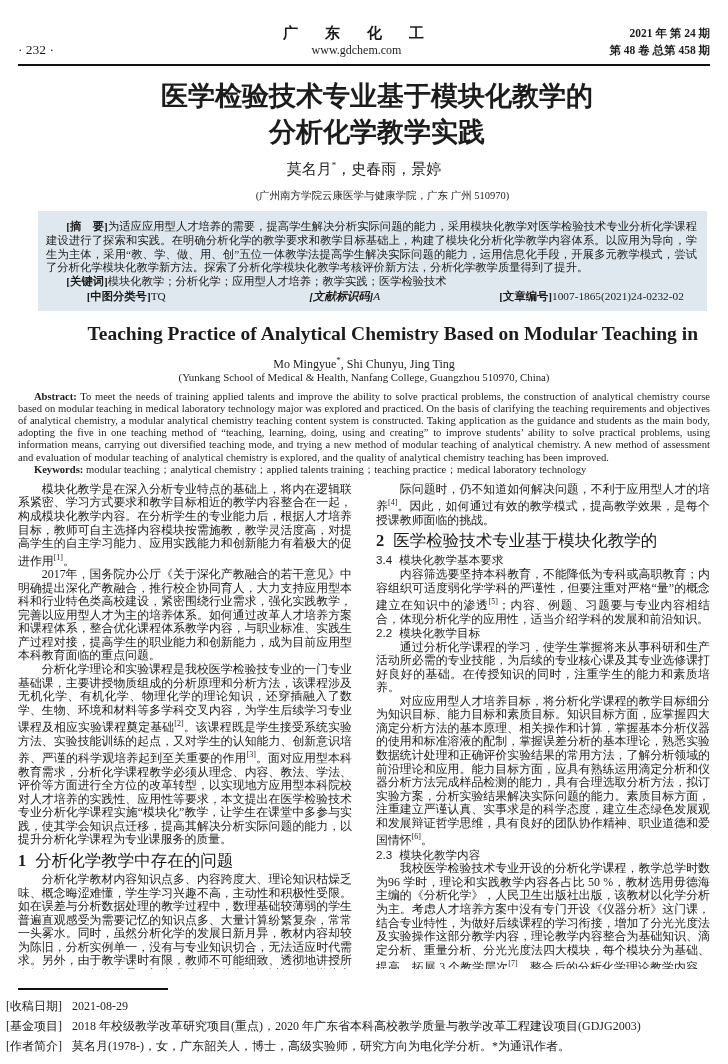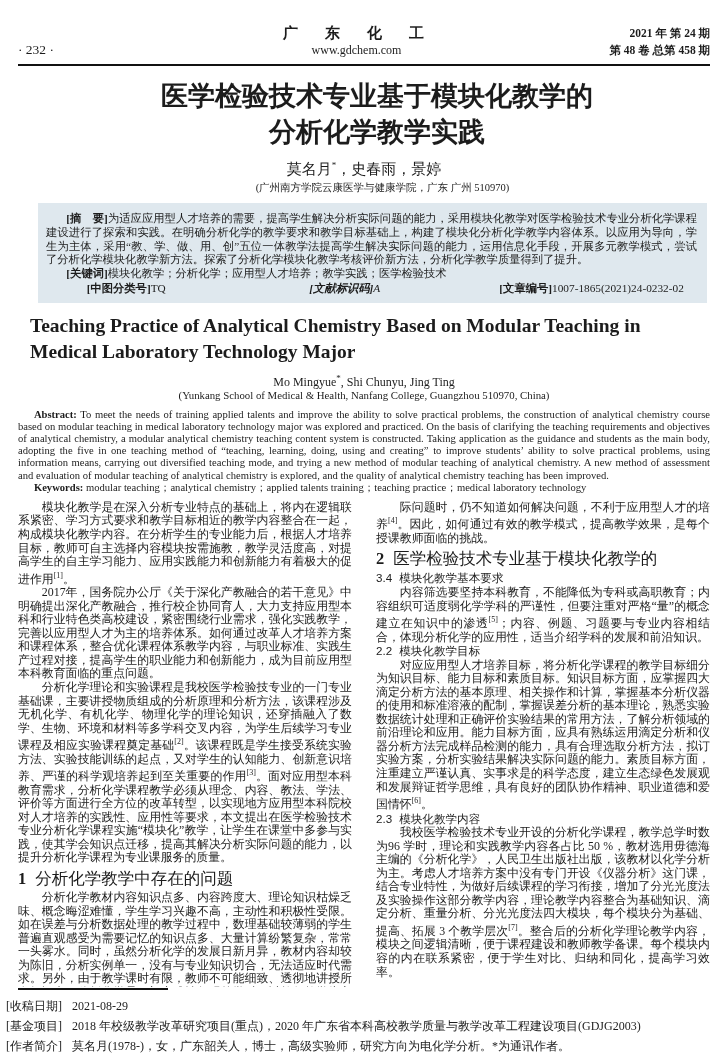--- a/index.html
+++ b/index.html
@@ -14,34 +14,34 @@
   .jh-left  { width:150px; font-size:13.5px; padding-bottom:1px; }
   .jh-center{ flex:1; text-align:center; }
   .jh-name  { font-size:15px; font-weight:bold; letter-spacing:6px; line-height:18px; }
   .jh-url   { font-size:12px; line-height:17px; }
   .jh-right { width:165px; text-align:right; font-size:11.5px; font-weight:bold; line-height:17px; }
   .jh-rule  { margin:2px 18px 0 18px; border-top:2px solid #111; }
   
   .title-cn { margin-top:12px; text-align:center; font-size:27px; font-weight:bold; line-height:36px;padding-left:26px; }
   .authors-cn { margin-top:10px; text-align:center; font-size:15px; }
   .authors-cn sup, .authors-en sup { font-size:9px; }
-  .affil-cn { margin-top:2px; text-align:center; font-size:10.5px;padding-left:37px; }
+  .affil-cn { margin-top:10px; text-align:center; font-size:10.5px;padding-left:37px; }
   
   .abs-box {
     margin:8px 21px 0 38px; padding:9px 10px 7px 8px;
     background:#dfe8ee; font-size:11.3px; line-height:13.8px;
   }
   .abs-box p { text-align:justify; text-indent:1.8em; }
   .abs-label { font-weight:bold;margin-top:36px; }
   .abs-class { display:flex; text-indent:0; margin-top:1px; }
   .abs-class .c1 { width:243px; padding-left:1.8em; }
   .abs-class .c2 { width:190px;font-style:italic; }
   .abs-class .c3 { flex:1; }
   
-  .title-en { margin-top:10px; text-align:left; font-size:19.5px; font-weight:bold; line-height:26px; padding:0 30px; }
+  .title-en { margin-top:10px; text-align:right; font-size:19.5px; font-weight:bold; line-height:26px; padding:0 30px; }
   .authors-en { margin-top:6px; text-align:center; font-size:12px; line-height:14px; }
   .affil-en { text-align:center; font-size:10.8px; line-height:13px; }
   .abs-en { margin:7px 18px 0 18px; font-size:10.6px; line-height:12.15px; text-align:justify; }
   .abs-en p { text-indent:1.5em; }
   .abs-en .b { font-weight:bold; }
   
   .body-cols { display:flex; gap:24px; margin:7px 18px 0 18px; height:486px; overflow:hidden; }
   .col { width:346px; font-size:11.9px; line-height:13.55px; text-align:justify; }
   .col p { text-indent:2em; }
   .col sup { font-size:8px; }
@@ -91,21 +91,20 @@
     <p><span class="abs-label">[关键词]</span><span>模块化教学；分析化学；应用型人才培养；教学实践；医学检验技术</span></p>
     <p class="abs-class">
       <span class="c1"><span class="abs-label">[中图分类号]</span><span>TQ</span></span>
       <span class="c2"><span class="abs-label">[文献标识码]</span><span>A</span></span>
       <span class="c3"><span class="abs-label">[文章编号]</span><span>1007-1865(2021)24-0232-02</span></span>
     </p>
   </div>
 
   <div class="title-en">
     <div>Teaching Practice of Analytical Chemistry Based on Modular Teaching in</div>
-    <div>Medical Laboratory Technology Major</div>
   </div>
   <div class="authors-en"><span>Mo Mingyue</span><sup>*</sup><span>, Shi Chunyu, Jing Ting</span></div>
   <div class="affil-en">(Yunkang School of Medical &amp; Health, Nanfang College, Guangzhou 510970, China)</div>
 
   <div class="abs-en">
     <p><span class="b">Abstract:</span><span> To meet the needs of training applied talents and improve the ability to solve practical problems, the construction of analytical chemistry course based on modular teaching in medical laboratory technology major was explored and practiced. On the basis of clarifying the teaching requirements and objectives of analytical chemistry, a modular analytical chemistry teaching content system is constructed. Taking application as the guidance and students as the main body, adopting the five in one teaching method of “teaching, learning, doing, using and creating” to improve students’ ability to solve practical problems, using information means, carrying out diversified teaching mode, and trying a new method of modular teaching of analytical chemistry. A new method of assessment and evaluation of modular teaching of analytical chemistry is explored, and the quality of analytical chemistry teaching has been improved.</span></p>
     <p><span class="b">Keywords:</span><span> modular teaching；analytical chemistry；applied talents training；teaching practice；medical laboratory technology</span></p>
   </div>
 
   <div class="body-cols">
@@ -115,20 +114,21 @@
       <p>分析化学理论和实验课程是我校医学检验技专业的一门专业基础课，主要讲授物质组成的分析原理和分析方法，该课程涉及无机化学、有机化学、物理化学的理论知识，还穿插融入了数学、生物、环境和材料等多学科交叉内容，为学生后续学习专业课程及相应实验课程奠定基础<sup>[2]</sup>。该课程既是学生接受系统实验方法、实验技能训练的起点，又对学生的认知能力、创新意识培养、严谨的科学观培养起到至关重要的作用<sup>[3]</sup>。面对应用型本科教育需求，分析化学课程教学必须从理念、内容、教法、学法、评价等方面进行全方位的改革转型，以实现地方应用型本科院校对人才培养的实践性、应用性等要求，本文提出在医学检验技术专业分析化学课程实施“模块化”教学，让学生在课堂中多参与实践，使其学会知识点迁移，提高其解决分析实际问题的能力，以提升分析化学课程为专业课服务的质量。</p>
       <h2 class="sec-h"><span class="num">1</span><span>分析化学教学中存在的问题</span></h2>
       <p>分析化学教材内容知识点多、内容跨度大、理论知识枯燥乏味、概念晦涩难懂，学生学习兴趣不高，主动性和积极性受限。如在误差与分析数据处理的教学过程中，数理基础较薄弱的学生普遍直观感受为需要记忆的知识点多、大量计算纷繁复杂，常常一头雾水。同时，虽然分析化学的发展日新月异，教材内容却较为陈旧，分析实例单一，没有与专业知识切合，无法适应时代需求。另外，由于教学课时有限，教师不可能细致、透彻地讲授所有知识点。分析化学是一门实践性很强的学科，以教师教学为主体的传统课堂教学，让学生在学习时成为了被动接受者，遇到实</p>
     </div>
     <div class="col">
       <p>际问题时，仍不知道如何解决问题，不利于应用型人才的培养<sup>[4]</sup>。因此，如何通过有效的教学模式，提高教学效果，是每个授课教师面临的挑战。</p>
       <h2 class="sec-h"><span class="num">2</span><span>医学检验技术专业基于模块化教学的</span></h2>
       <h3 class="sub-h"><span class="num">3.4</span><span>模块化教学基本要求</span></h3>
       <p>内容筛选要坚持本科教育，不能降低为专科或高职教育；内容组织可适度弱化学学科的严谨性，但要注重对严格“量”的概念建立在知识中的渗透<sup>[5]</sup>；内容、例题、习题要与专业内容相结合，体现分析化学的应用性，适当介绍学科的发展和前沿知识。</p>
       <h3 class="sub-h"><span class="num">2.2</span><span>模块化教学目标</span></h3>
+      <p>通过分析化学课程的学习，使学生掌握将来从事科研和生产活动所必需的专业技能，为后续的专业核心课及其专业选修课打好良好的基础。在传授知识的同时，注重学生的能力和素质培养。</p>
       <p>对应应用型人才培养目标，将分析化学课程的教学目标细分为知识目标、能力目标和素质目标。知识目标方面，应掌握四大滴定分析方法的基本原理、相关操作和计算，掌握基本分析仪器的使用和标准溶液的配制，掌握误差分析的基本理论，熟悉实验数据统计处理和正确评价实验结果的常用方法，了解分析领域的前沿理论和应用。能力目标方面，应具有熟练运用滴定分析和仪器分析方法完成样品检测的能力，具有合理选取分析方法，拟订实验方案，分析实验结果解决实际问题的能力。素质目标方面，注重建立严谨认真、实事求是的科学态度，建立生态绿色发展观和发展辩证哲学思维，具有良好的团队协作精神、职业道德和爱国情怀<sup>[6]</sup>。</p>
       <h3 class="sub-h"><span class="num">2.3</span><span>模块化教学内容</span></h3>
       <p>我校医学检验技术专业开设的分析化学课程，教学总学时数为96 学时，理论和实践教学内容各占比 50 %，教材选用毋德海主编的《分析化学》，人民卫生出版社出版，该教材以化学分析为主。考虑人才培养方案中没有专门开设《仪器分析》这门课，结合专业特性，为做好后续课程的学习衔接，增加了分光光度法及实验操作这部分教学内容，理论教学内容整合为基础知识、滴定分析、重量分析、分光光度法四大模块，每个模块分为基础、提高、拓展 3 个教学层次<sup>[7]</sup>。整合后的分析化学理论教学内容，模块之间逻辑清晰，便于课程建设和教师教学备课。每个模块内容的内在联系紧密，便于学生对比、归纳和同化，提高学习效率。</p>
     </div>
   </div>
 
   <div class="foot-sep"></div>
   <div class="pfooter">
     <div class="row"><span class="lbl">[收稿日期]</span><span>2021-08-29</span></div>
     <div class="row"><span class="lbl">[基金项目]</span><span>2018 年校级教学改革研究项目(重点)，2020 年广东省本科高校教学质量与教学改革工程建设项目(GDJG2003)</span></div>

